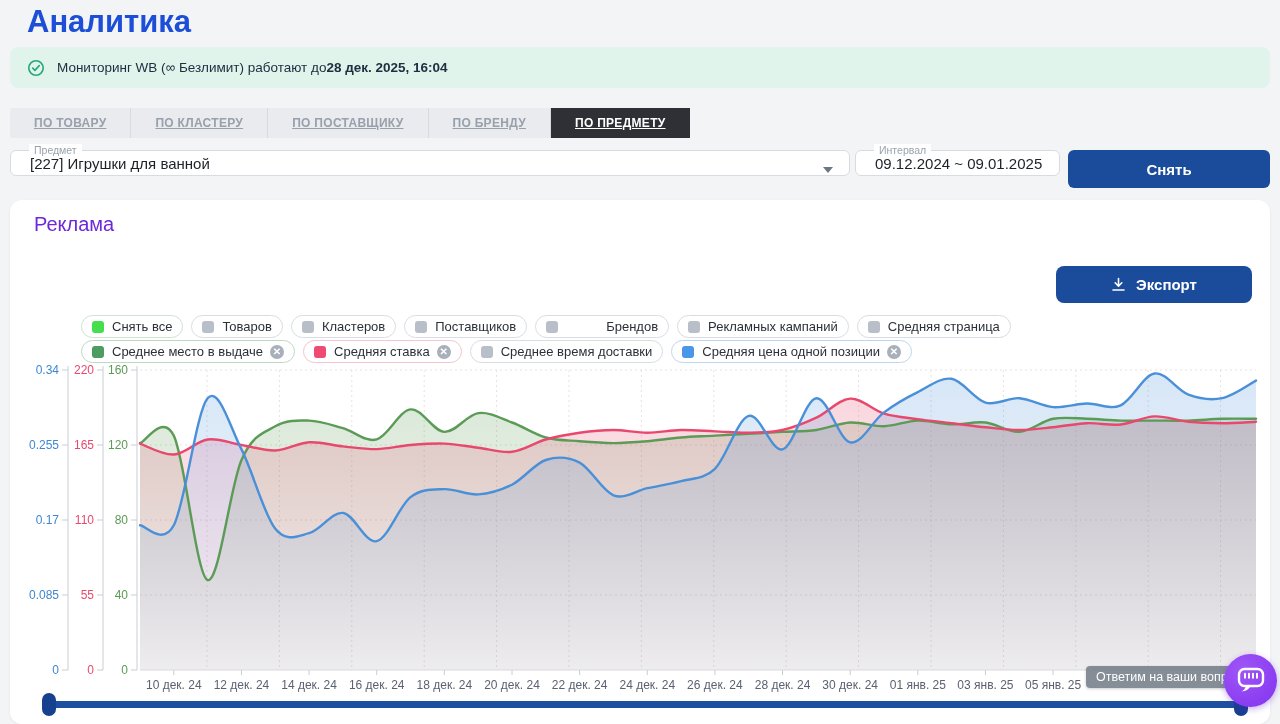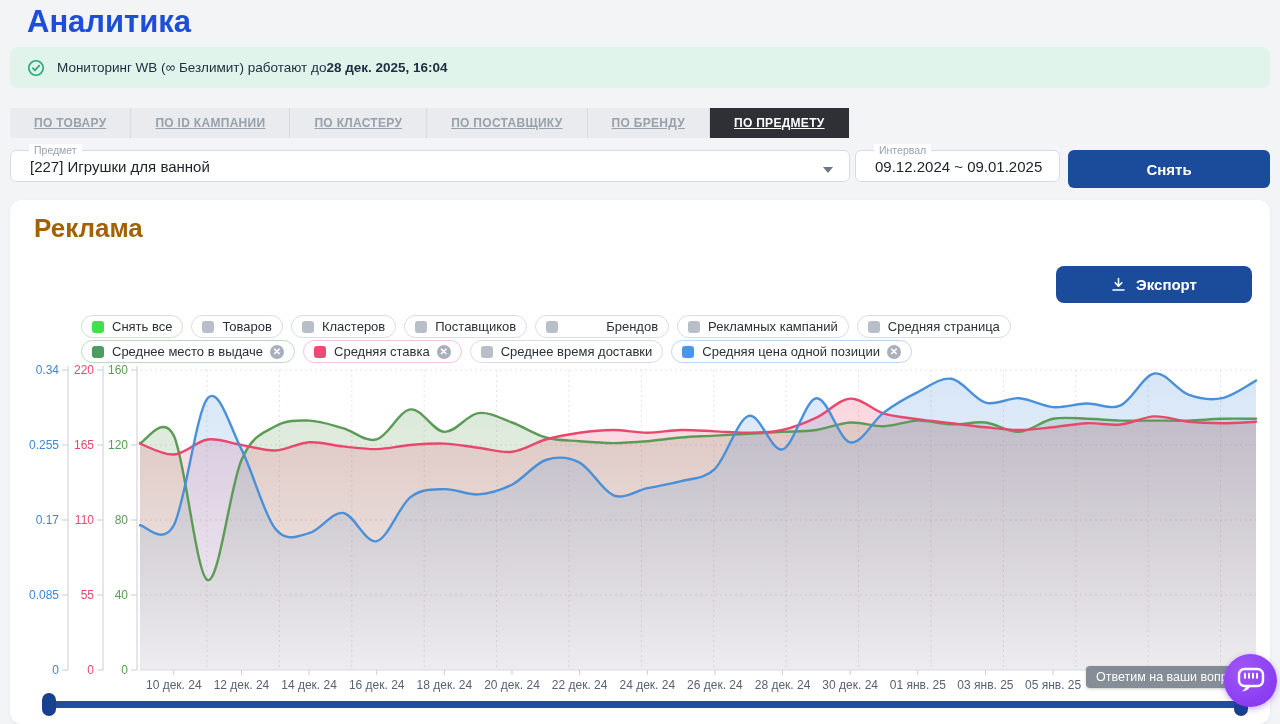--- a/index.html
+++ b/index.html
@@ -15,38 +15,38 @@
   .banner .check { width:18px; height:18px; margin-right:12px; flex:0 0 auto; }
   .banner b { font-weight:700; }
 
   .tabs { position:absolute; left:10px; top:108px; height:30px; display:flex;
           background:#e9ebee; border-radius:3px; }
   .tab { display:flex; align-items:center; padding:0 24px; font-size:12px; font-weight:700;
          letter-spacing:.3px; color:#98a0ac; border-right:1px solid #d7dade; cursor:pointer; white-space:nowrap;text-decoration:underline; }
   .tab:last-child { border-right:none; }
   .tab.active { background:#2f3036; color:#ffffff; border-right:none; }
 
-  .field { position:absolute; top:150px; height:32px; background:#fff; border:1px solid #d8dce2;
+  .field { position:absolute; top:150px; height:26px; background:#fff; border:1px solid #d8dce2;
            border-radius:6px; display:flex; align-items:center; }
   .field .flabel { position:absolute; top:-7px; left:18px; background:#fff; padding:0 5px;
                    font-size:10.5px; color:#99a2ad; }
   .field .fvalue { font-size:15px; color:#1d2129; padding-left:19px; white-space:nowrap; }
   .subject { left:10px; width:840px; }
   .subject .caret { position:absolute; right:16px; top:16px; width:0; height:0;
                     border-left:5px solid transparent; border-right:5px solid transparent;
                     border-top:6px solid #6e7682; }
   .interval { left:855px; width:205px; }
 
   .btn-primary { position:absolute; background:#1b4c9c; color:#fff; border:none; border-radius:6px;
                  font-family:"Liberation Sans",sans-serif; font-weight:700; cursor:pointer; }
   .search-btn { left:1068px; top:150px; width:202px; height:38px; font-size:15px; }
 
   .card { position:absolute; left:10px; top:200px; width:1260px; height:524px; background:#ffffff;
           border-radius:12px; box-shadow:0 1px 3px rgba(20,30,50,.06); }
-  .card-title { position:absolute; left:24px; top:13px; font-size:26px; font-weight:700; color:#a16207; }
+  .card-title { position:absolute; left:24px; top:13px; font-size:20px; font-weight:400; color:#6d28d9; }
   .export-btn { left:1046px; top:66px; width:196px; height:37px; font-size:15px; border-radius:8px;
                 display:flex; align-items:center; justify-content:center; gap:10px; }
   .export-btn svg { width:15px; height:15px; }
 
   .legend-row { position:absolute; left:71px; display:flex; gap:8px;align-items:center; }
   .legend-row.r1 { top:115px; }
   .legend-row.r2 { top:140px; }
   .chip { display:flex; align-items:center; height:23px; padding:0 10px; background:#fff;
           border:1px solid #d9dde3; border-radius:12px; font-size:13px; color:#2c3038;
           cursor:pointer; white-space:nowrap; }
@@ -86,21 +86,20 @@
     <svg class="check" viewBox="0 0 20 20">
       <circle cx="10" cy="10" r="8" fill="none" stroke="#27a87b" stroke-width="1.8"></circle>
       <path d="M6.4 10.2l2.4 2.4 4.8-5.2" fill="none" stroke="#27a87b" stroke-width="1.8" stroke-linecap="round" stroke-linejoin="round"></path>
     </svg>
     <span>Мониторинг WB (∞ Безлимит) работают до </span>
     <b>28 дек. 2025, 16:04</b>
   </div>
 
   <div class="tabs" id="tabs">
       <div class="tab">ПО ТОВАРУ</div>
-      <div class="tab">ПО ID КАМПАНИИ</div>
       <div class="tab">ПО КЛАСТЕРУ</div>
       <div class="tab">ПО ПОСТАВЩИКУ</div>
       <div class="tab">ПО БРЕНДУ</div>
       <div class="tab active">ПО ПРЕДМЕТУ</div>
     </div>
 
   <div class="field subject">
     <span class="flabel">Предмет</span>
     <span class="fvalue">[227] Игрушки для ванной</span>
     <span class="caret"></span>

